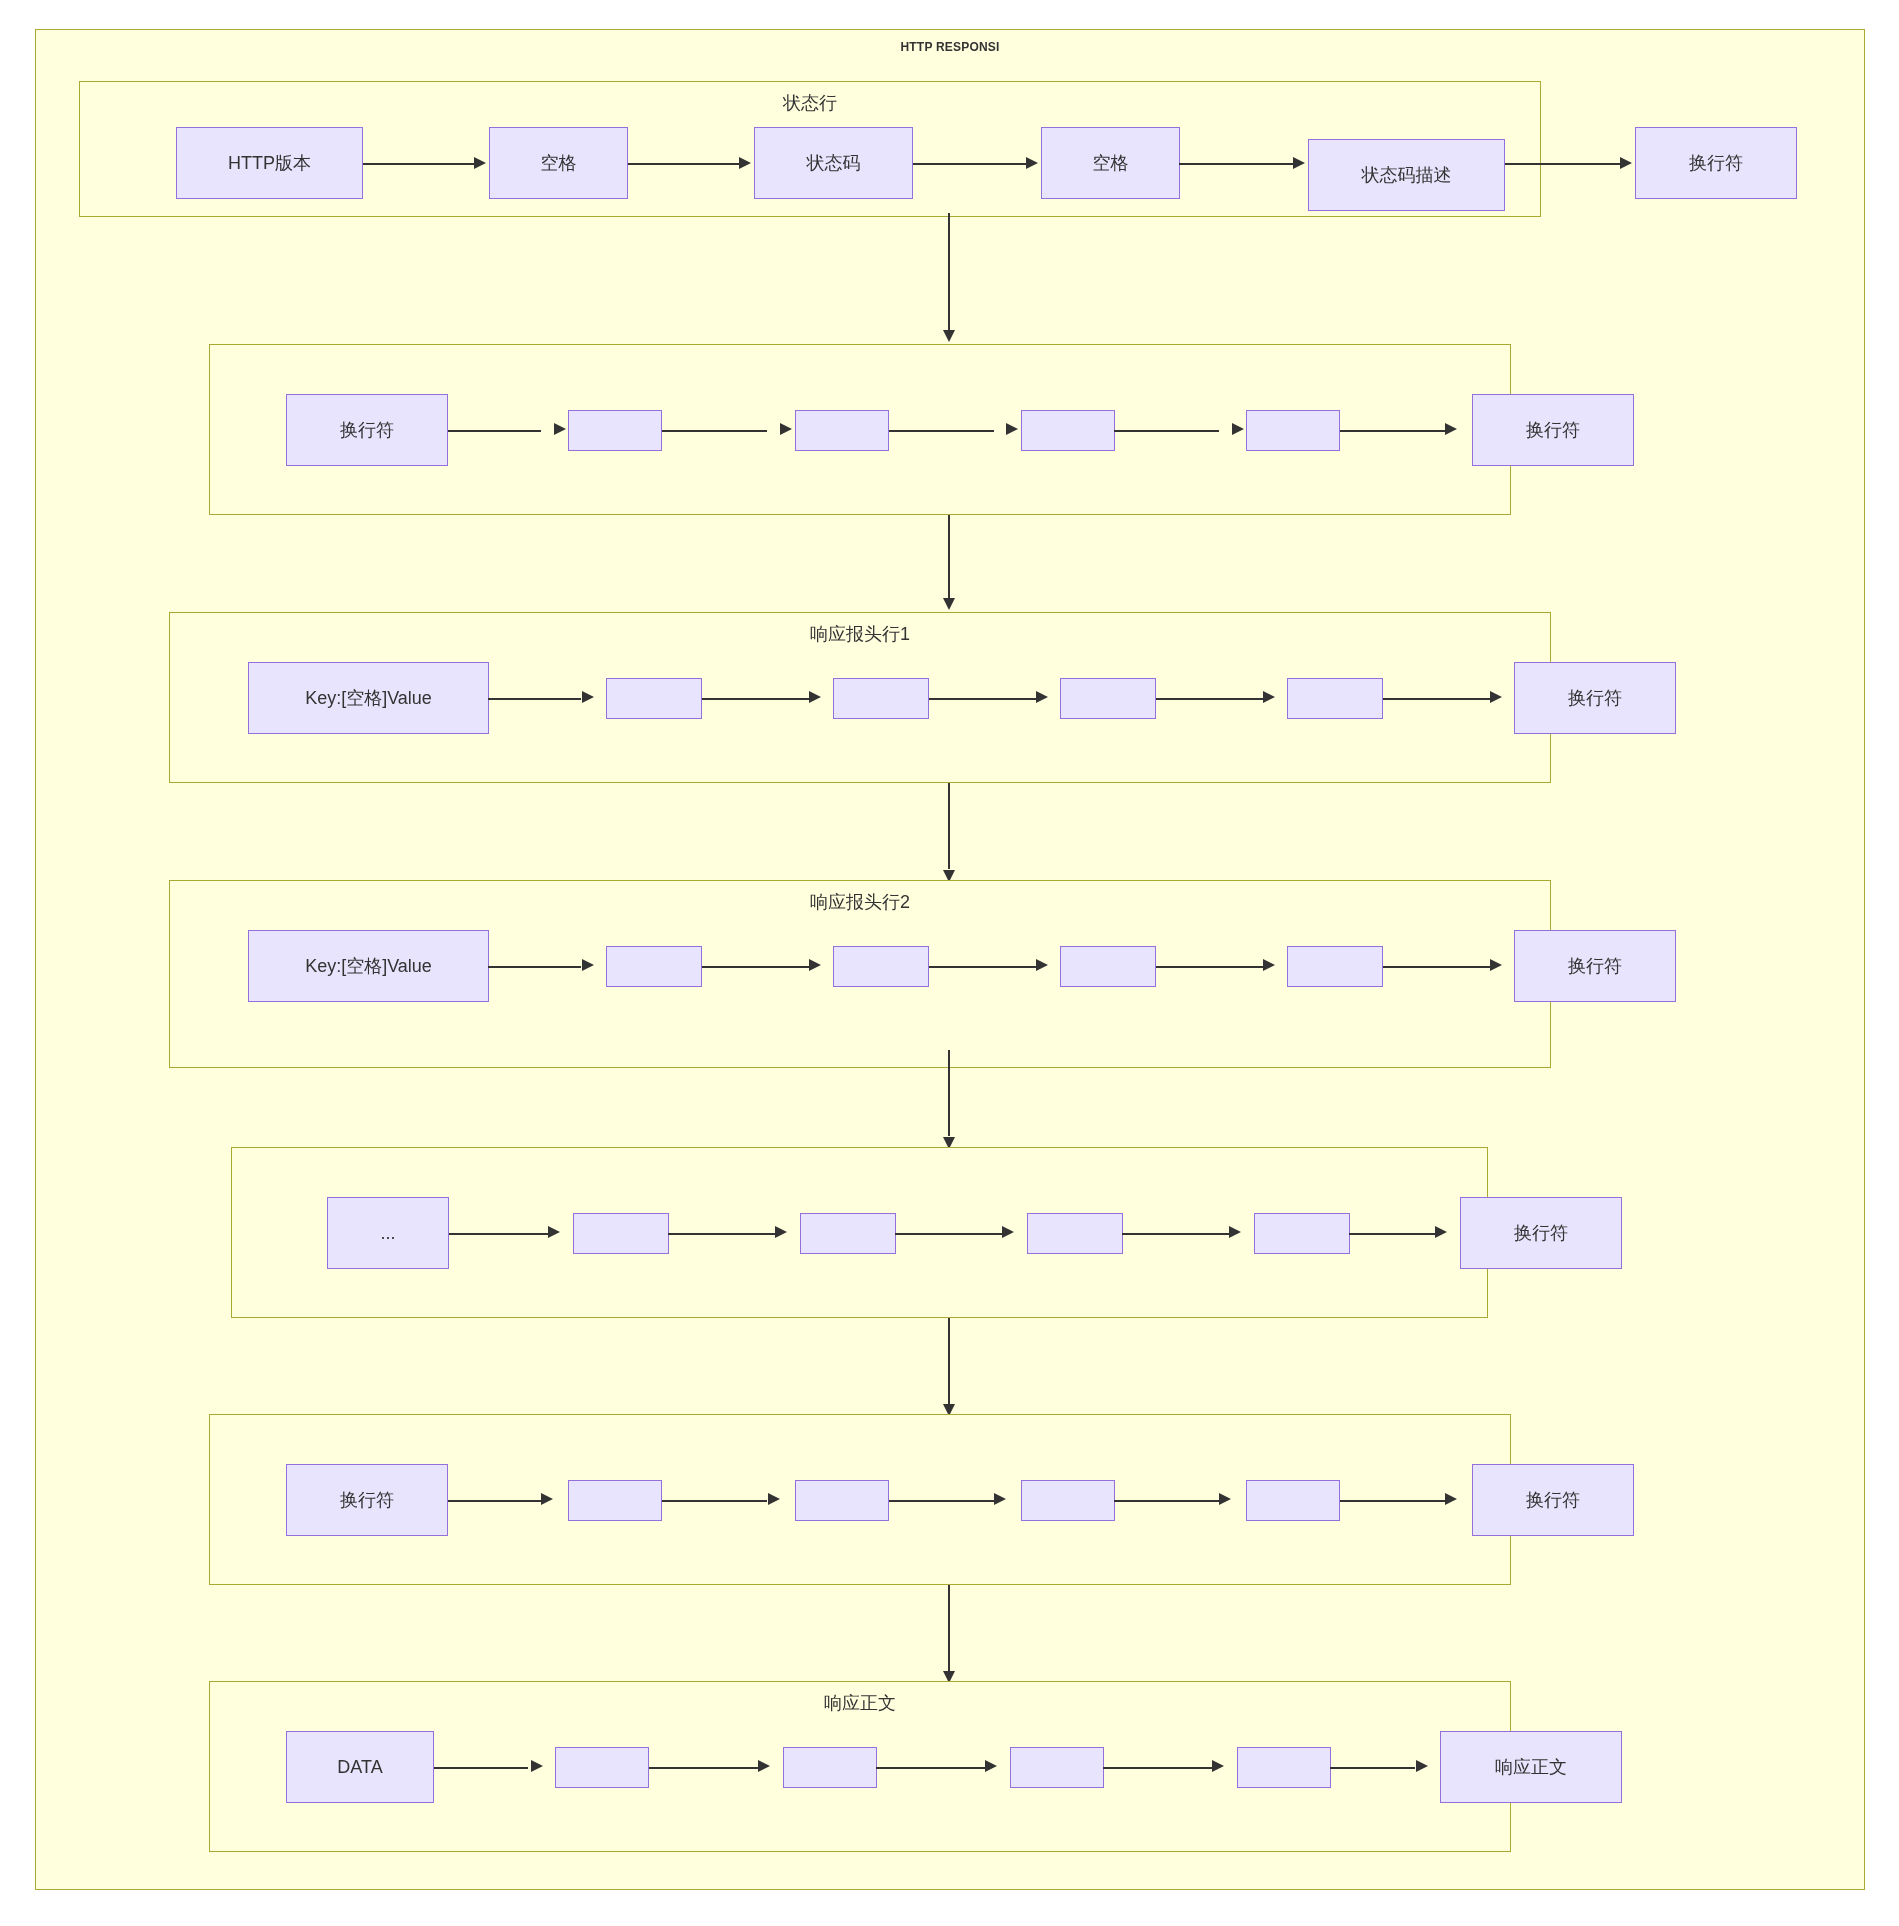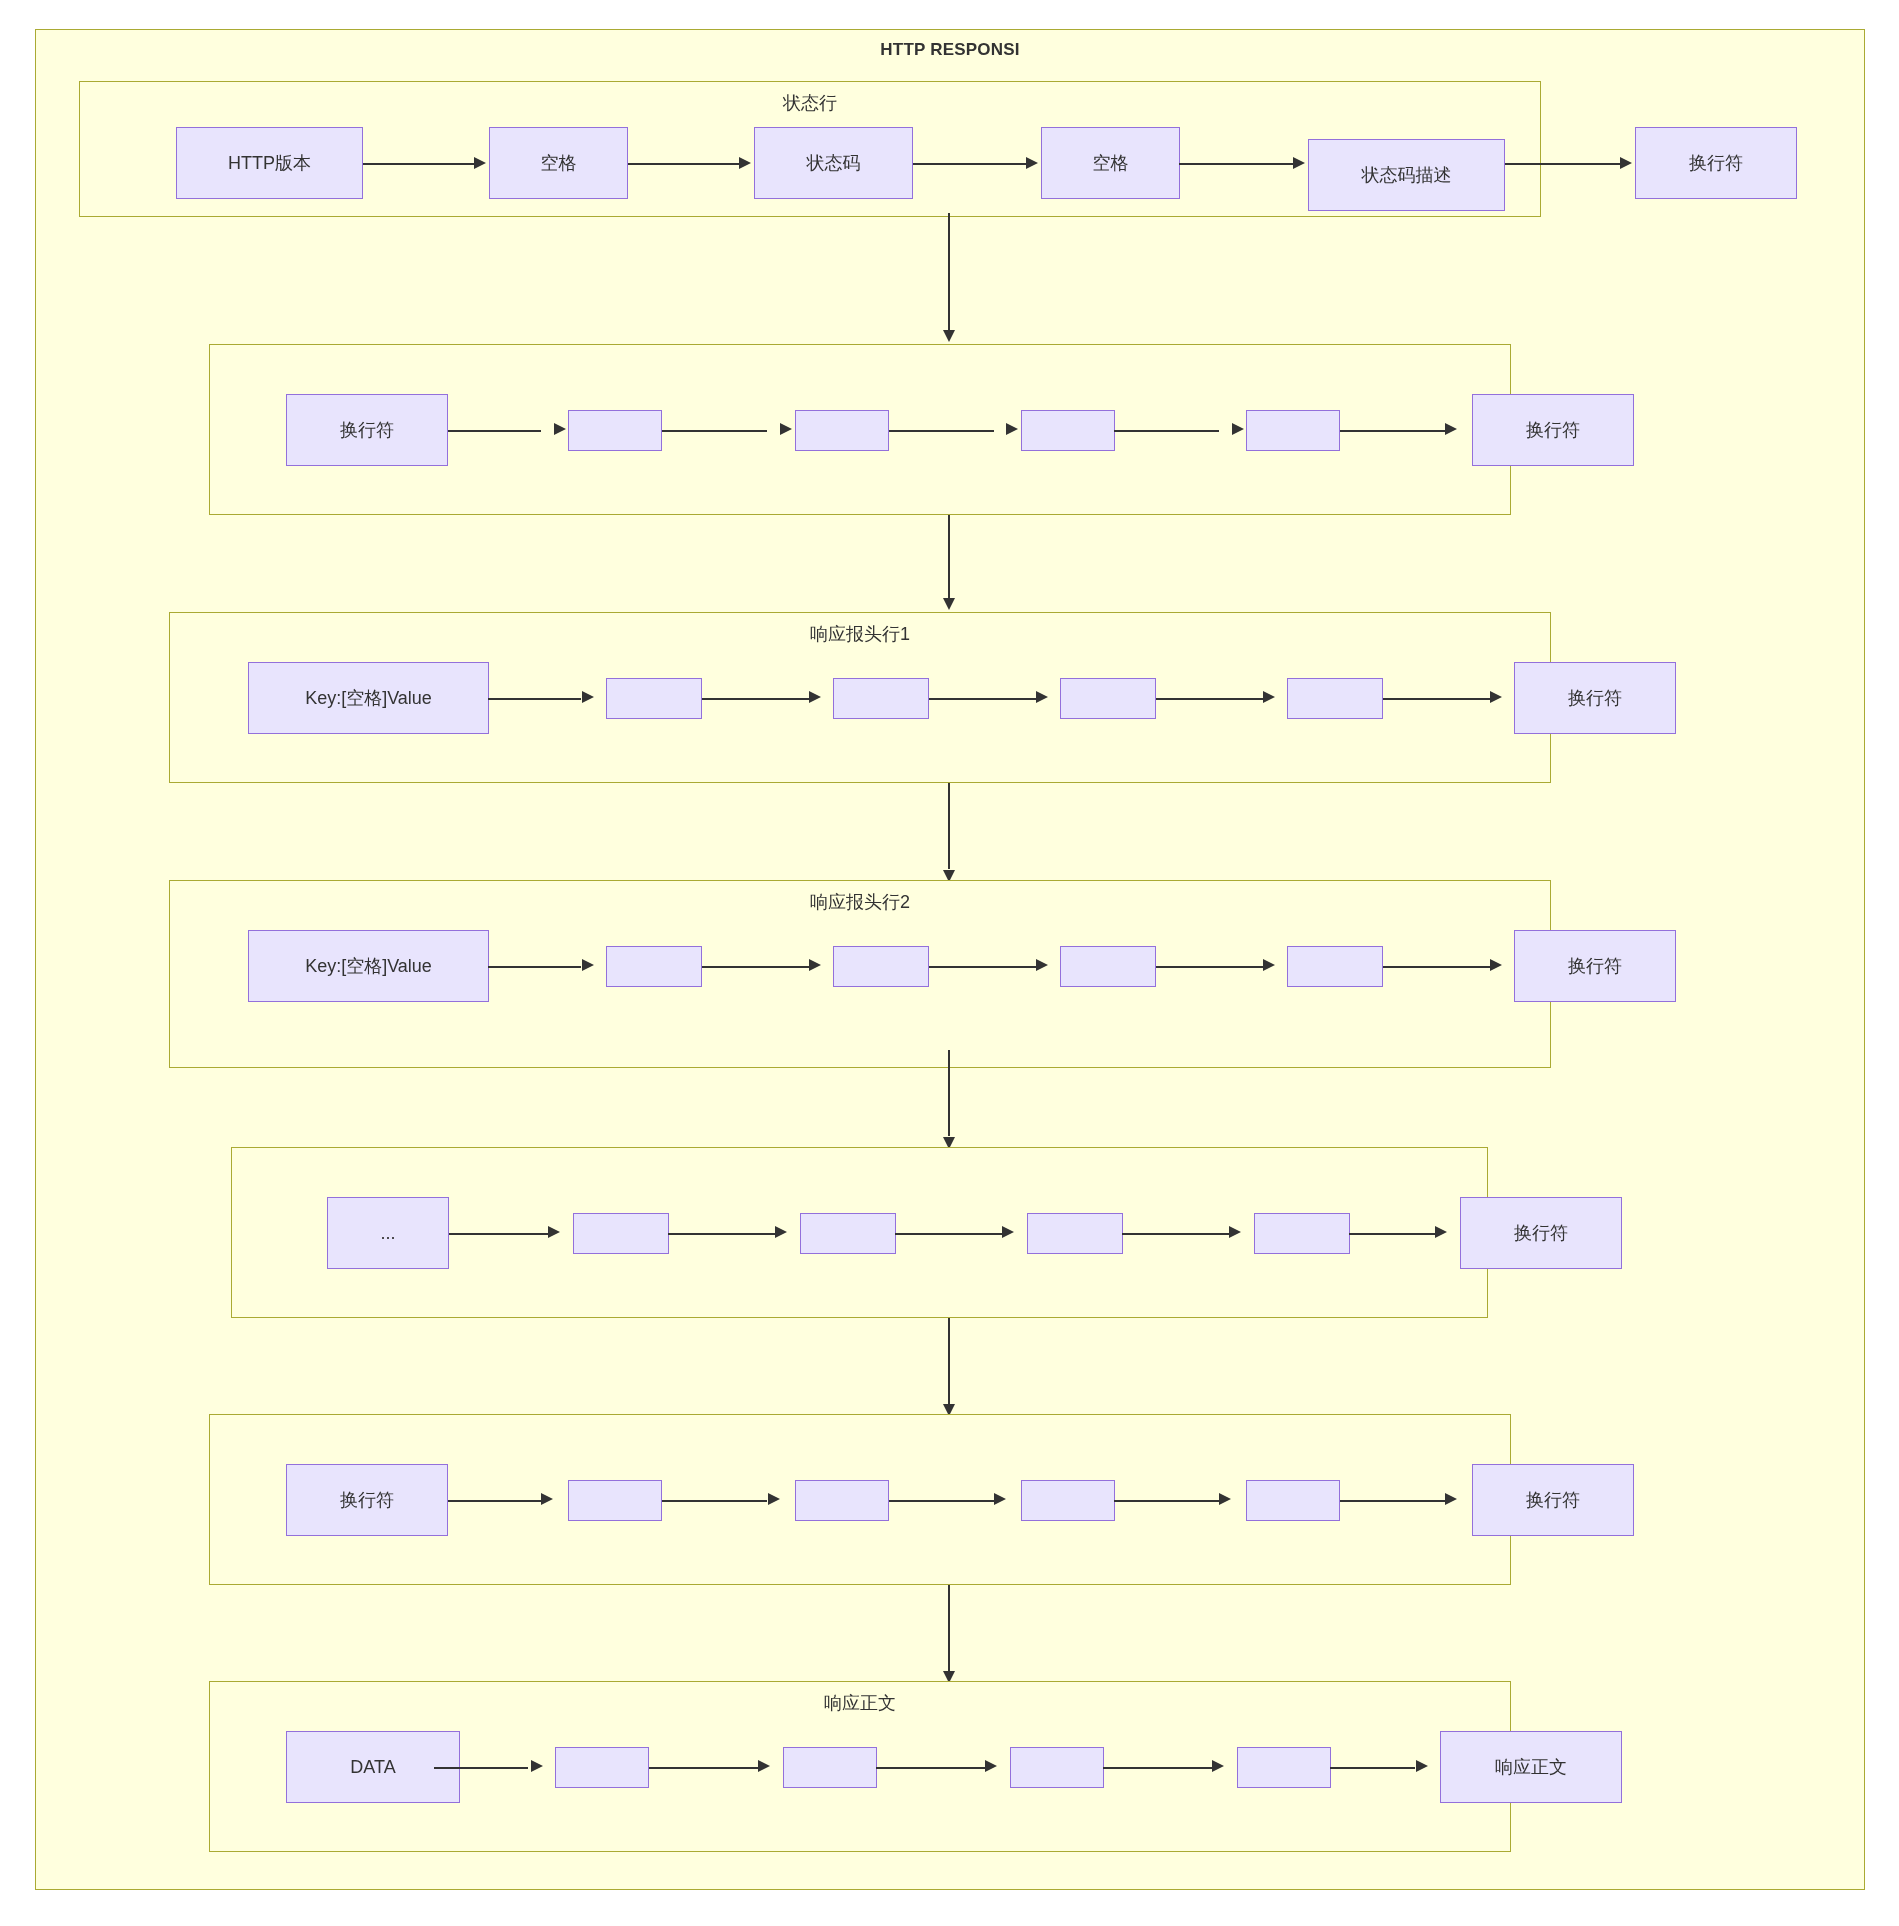--- a/index.html
+++ b/index.html
@@ -26,21 +26,21 @@
     border: 1.9px solid #aaaa33;
     box-sizing: border-box;
   }
 
   .root-title {
     position: absolute;
     top: 10px;
     left: 0;
     width: 100%;
     text-align: center;
-    font-size: 17px;
+    font-size: 12px;
     font-weight: bold;
     color: #333333;
     letter-spacing: 0.2px;
   }
 
   
   .group {
     position: absolute;
     background: #ffffde;
     border: 1.9px solid #aaaa33;
@@ -249,21 +249,21 @@
     <div class="hline" style="left:1130px; top:85px; width:105px;"></div>
     <div class="arrow-right" style="left:1235px; top:78px;"></div>
   </div>
 
   <div class="vline" style="left:912px; top:1555px; height:86px;"></div>
   <div class="arrow-down" style="left:907px; top:1641px;"></div>
 
   <div class="group" style="left:173px; top:1651px; width:1302px; height:171px;">
     <div class="group-title">响应正文</div>
 
-    <div class="node" style="left:76px; top:49px; width:174px; height:72px;">DATA</div>
+    <div class="node" style="left:76px; top:49px; width:148px; height:72px;">DATA</div>
     <div class="node empty" style="left:345px; top:65px; width:94px; height:41px;"></div>
     <div class="node empty" style="left:573px; top:65px; width:94px; height:41px;"></div>
     <div class="node empty" style="left:800px; top:65px; width:94px; height:41px;"></div>
     <div class="node empty" style="left:1027px; top:65px; width:94px; height:41px;"></div>
     <div class="node" style="left:1230px; top:49px; width:182px; height:72px;">响应正文</div>
 
     <div class="hline" style="left:224px; top:85px; width:94px;"></div>
     <div class="arrow-right" style="left:321px; top:78px;"></div>
     <div class="hline" style="left:439px; top:85px; width:109px;"></div>
     <div class="arrow-right" style="left:548px; top:78px;"></div>

